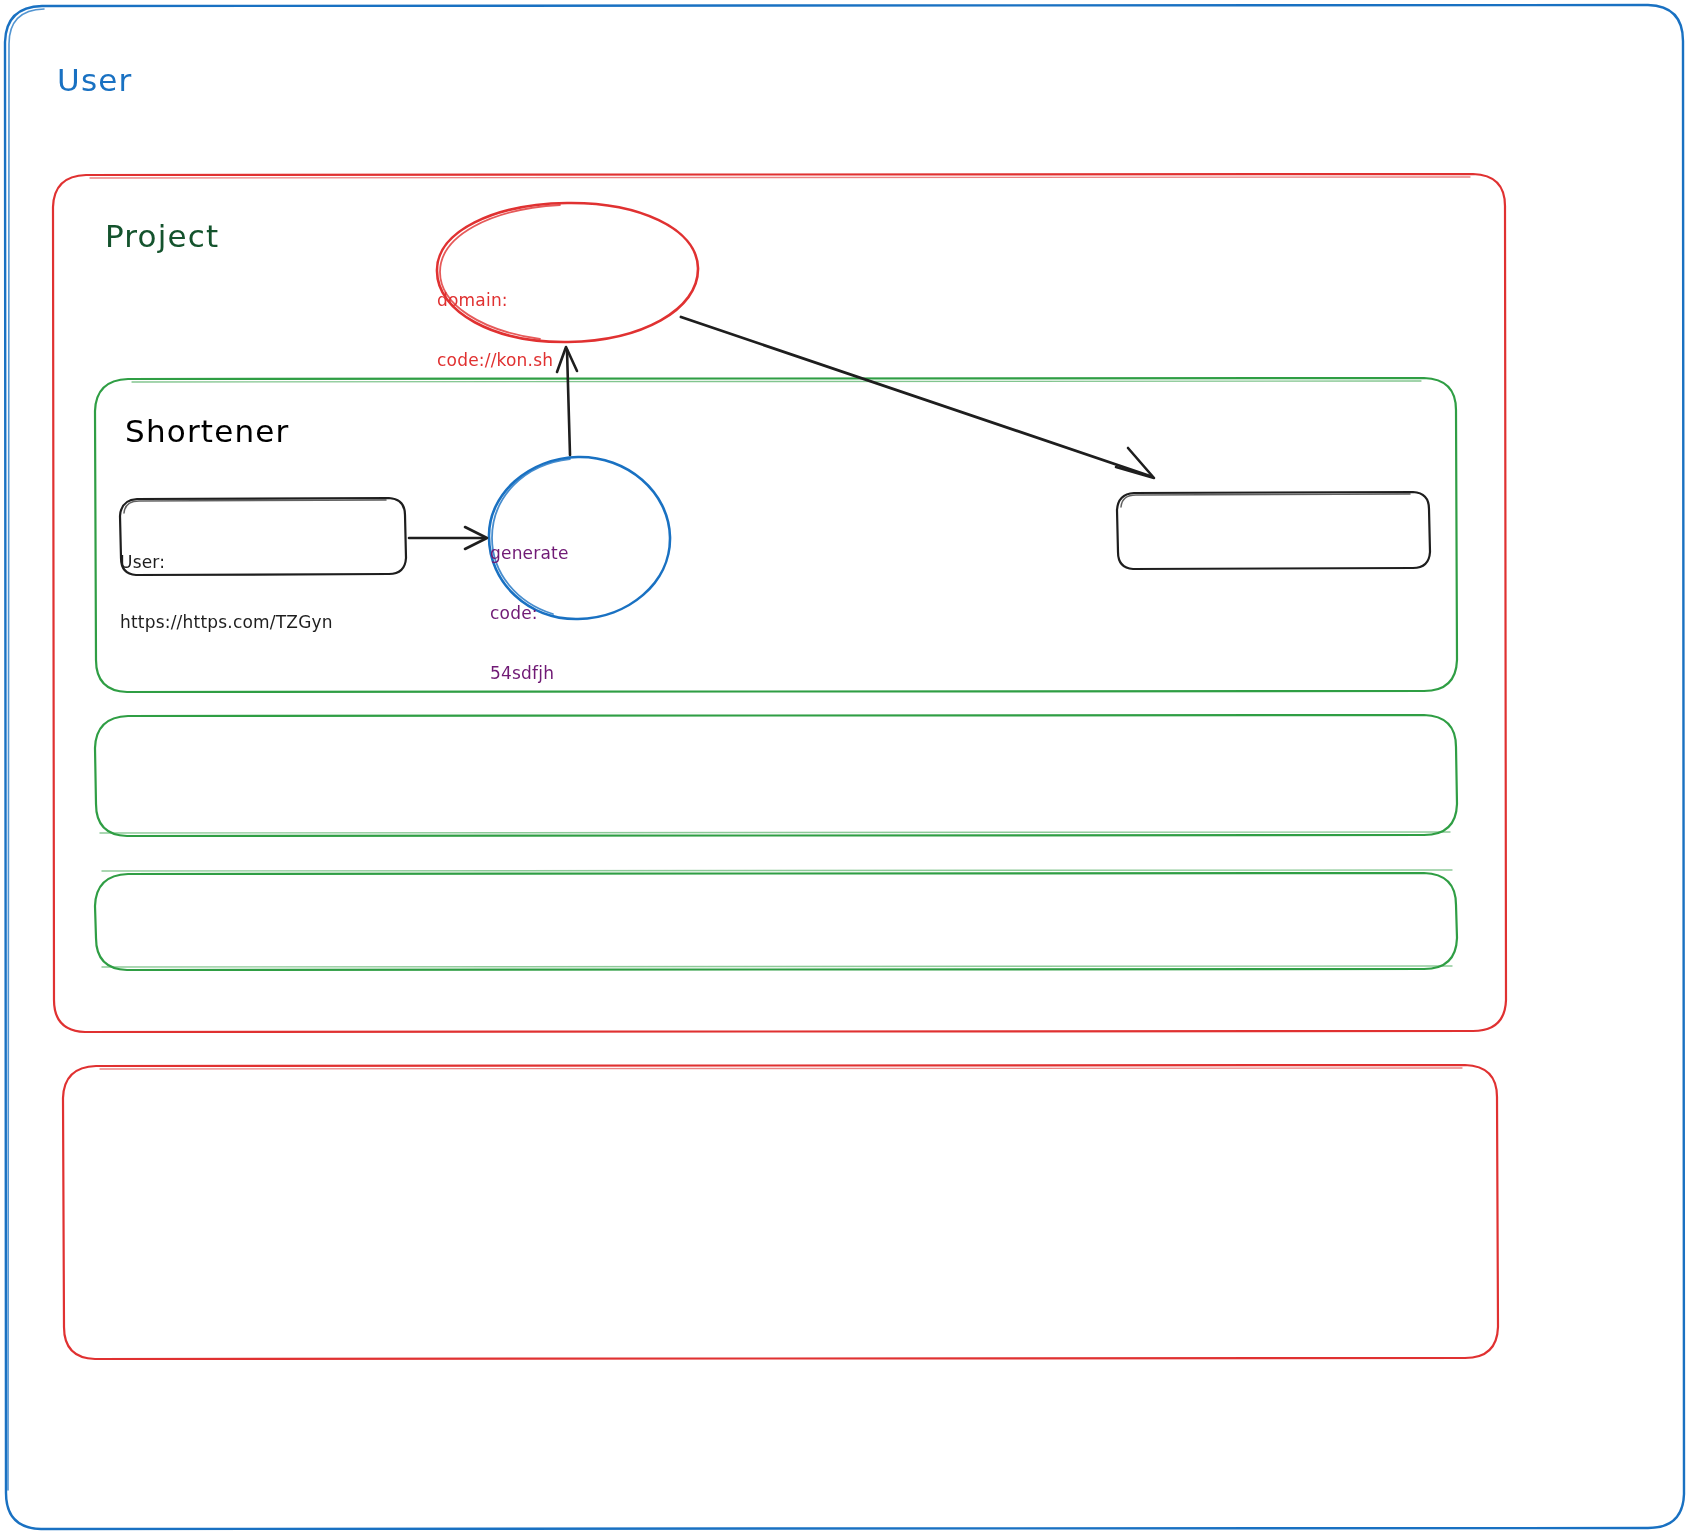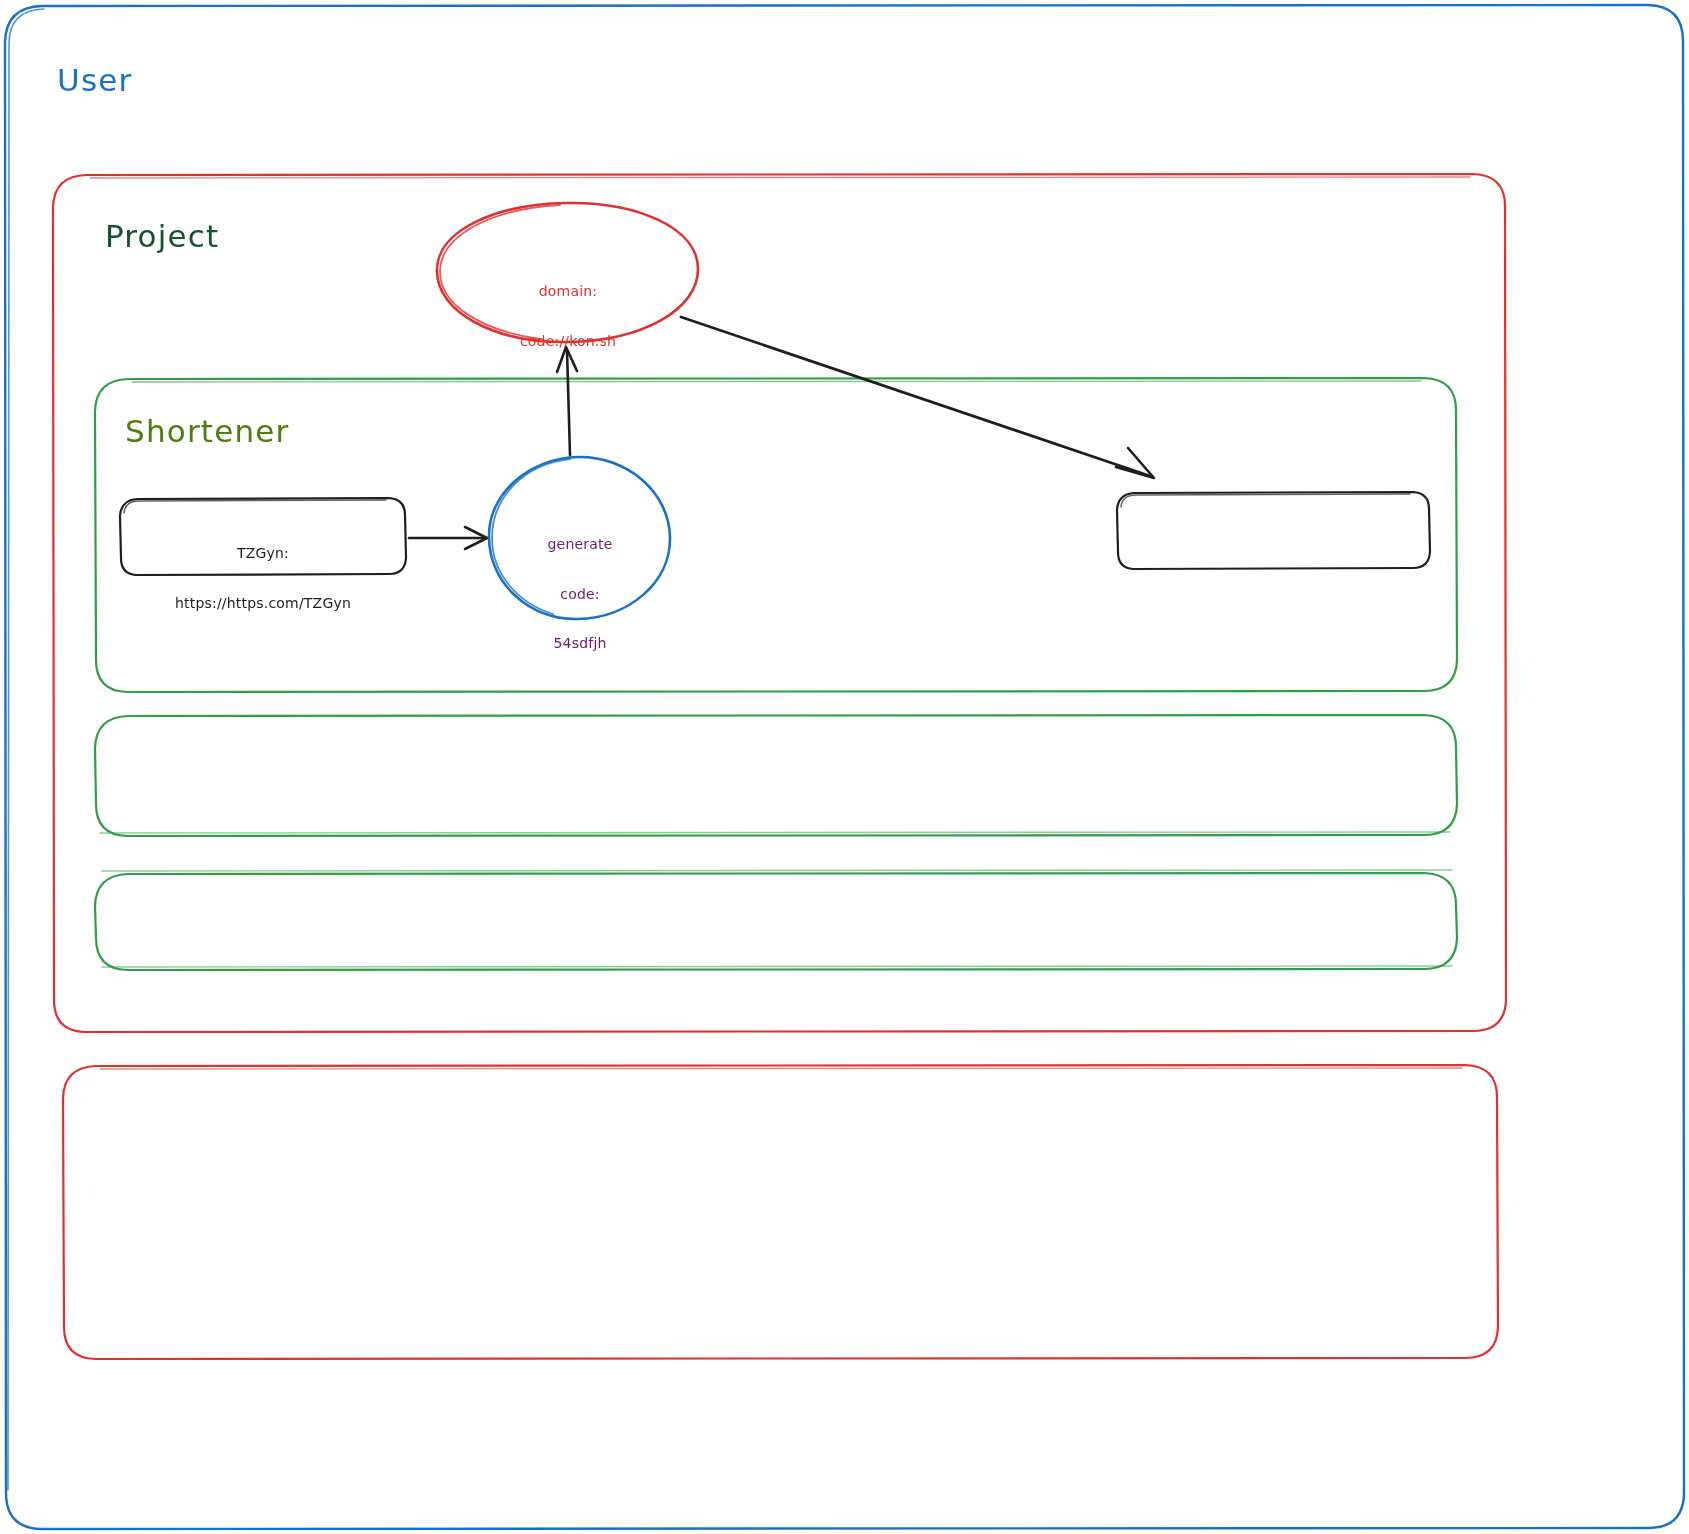--- a/index.html
+++ b/index.html
@@ -30,27 +30,27 @@
     position: absolute;
     white-space: pre;
     line-height: 1.18;
     font-family: "DejaVu Sans", sans-serif;
   }
   .title-lbl {
     font-size: 31px;
     letter-spacing: 1.2px;
   }
   .node-lbl {
-    text-align: center;
-    font-size: 14px;
+    text-align: left;
+    font-size: 17px;
     letter-spacing: 0.2px;
   }
   .c-user   { color: #1971c2; }
   .c-proj   { color: #14532d; }
-  .c-short  { color: #4d7c0f; }
+  .c-short  { color: #000000; }
   .c-dom    { color: #e03131; }
   .c-gen    { color: #701a75; }
   .c-black  { color: #1e1e1e; }
 </style>
 </head>
 <body>
 
 <svg id="canvas" viewBox="0 0 1689 1534" xmlns="http://www.w3.org/2000/svg">
 
   <g>
@@ -145,21 +145,21 @@
   <div class="lbl title-lbl c-proj" style="left:105px; top:218px;">Project</div>
 
   <div class="lbl title-lbl c-short" style="left:125px; top:413px;">Shortener</div>
 
   <div class="lbl node-lbl c-dom" style="left:437px; top:250px; width:262px;">
     <div>domain:</div>
     <div>code://kon.sh</div>
   </div>
 
   <div class="lbl node-lbl c-black" style="left:120px; top:512px; width:286px;">
-    <div>TZGyn:</div>
+    <div>User:</div>
     <div>https://https.com/TZGyn</div>
   </div>
 
   <div class="lbl node-lbl c-gen" style="left:490px; top:503px; width:180px;">
     <div>generate</div>
     <div>code:</div>
     <div>54sdfjh</div>
   </div>
 
 

